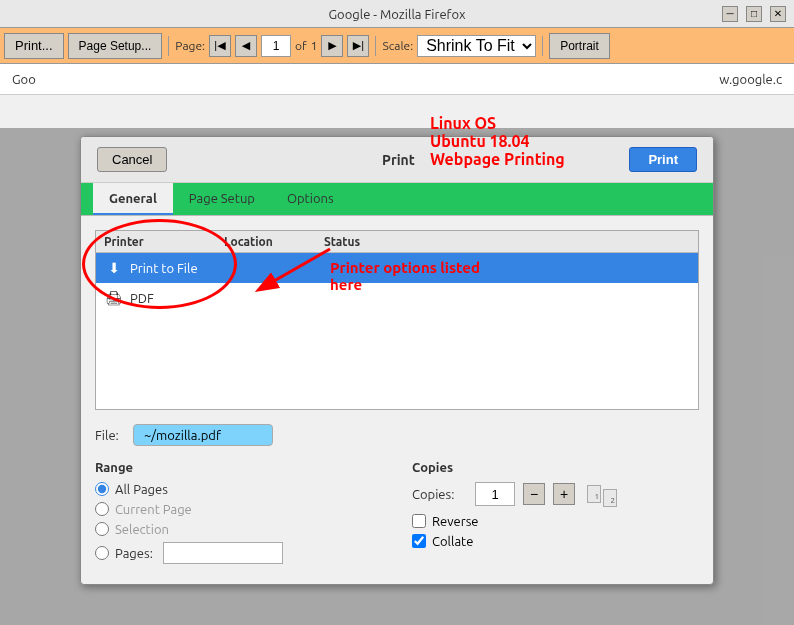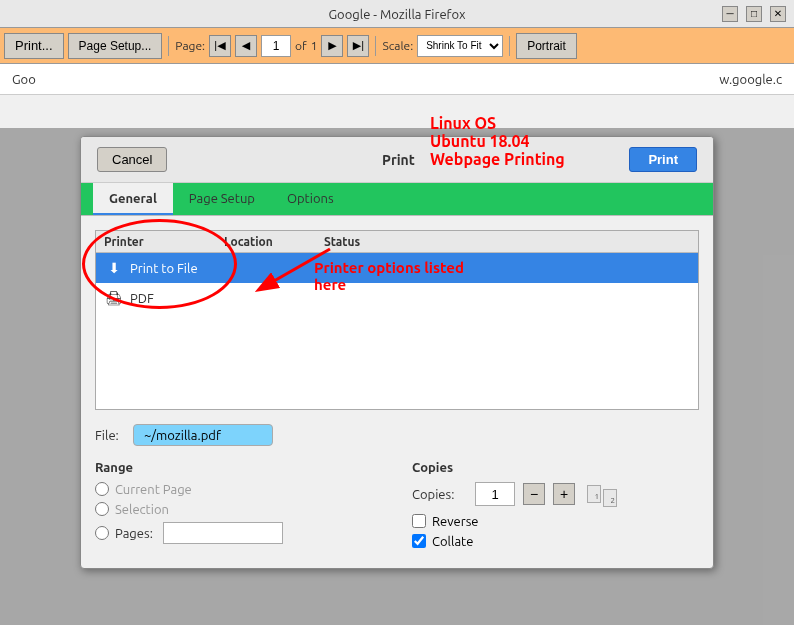--- a/index.html
+++ b/index.html
@@ -101,21 +101,21 @@
       display: flex;
       align-items: center;
       justify-content: center;
       font-size: 11px;
       cursor: pointer;
     }
     .toolbar-select {
       height: 22px;
       border: 1px solid #999;
       background: white;
-      font-size: 10px;
+      font-size: 16px;
       padding: 0 4px;
     }
 
     
     .browser-content {
       background: #f0f0f0;
       position: absolute;
       top: 64px;
       left: 0;
       right: 0;
@@ -422,21 +422,21 @@
       pointer-events: none;
     }
 
     
     .linux-annotation {
       top: 50px;
       left: 430px;
     }
     .printer-options-annotation {
       top: 195px;
-      left: 314px;
+      left: 330px;
       font-size: 15px;
     }
 
     
     .print-toolbar-btn {
       font-size: 13px;
     }
   </style>
 </head>
 <body>
@@ -525,20 +525,24 @@
           <div class="file-row">
             <span class="file-label">File:</span>
             <span class="file-input">~/mozilla.pdf</span>
           </div>
 
           <div class="range-copies">
 
             <div class="range-section">
               <div class="section-title">Range</div>
               <div class="radio-row">
+                <input type="radio" class="radio-input" name="range" checked="" style="">
+                <label class="radio-label">All Pages</label>
+              </div>
+              <div class="radio-row">
                 <input type="radio" class="radio-input" name="range" style="">
                 <label class="radio-label disabled">Current Page</label>
               </div>
               <div class="radio-row">
                 <input type="radio" class="radio-input" name="range" style="">
                 <label class="radio-label disabled">Selection</label>
               </div>
               <div class="radio-row">
                 <input type="radio" class="radio-input" name="range" style="">
                 <label class="radio-label">Pages:</label>

